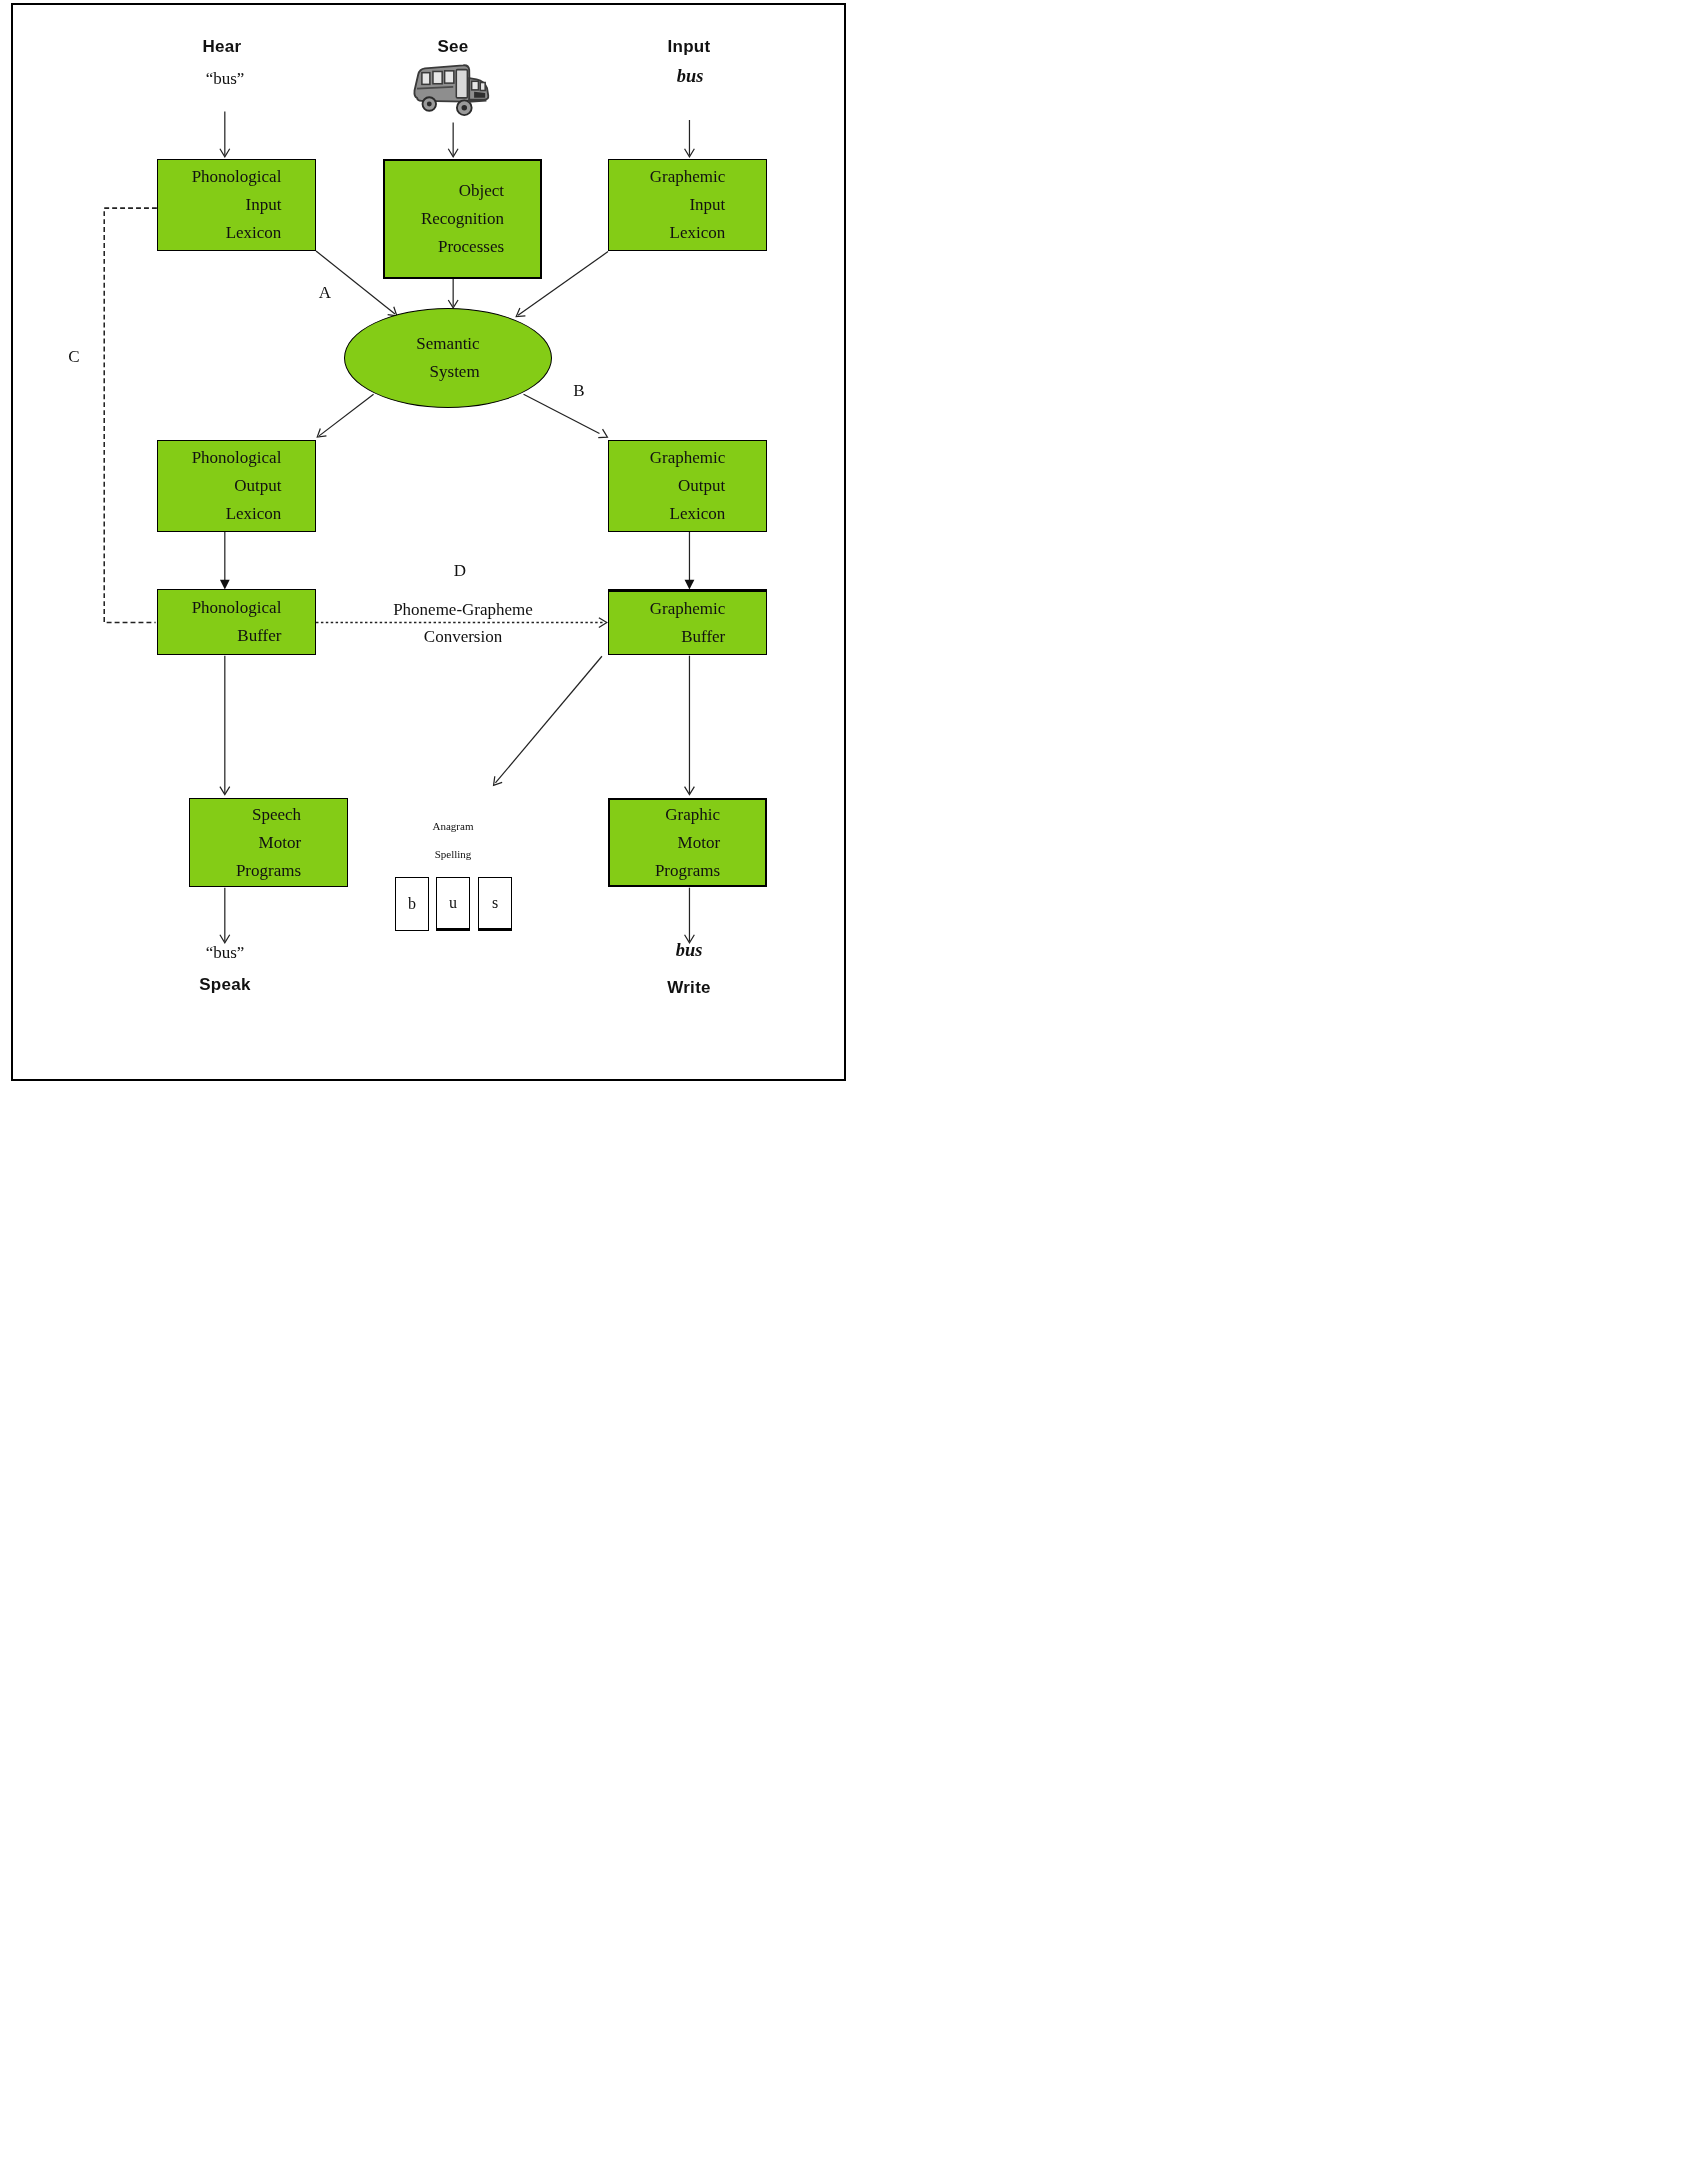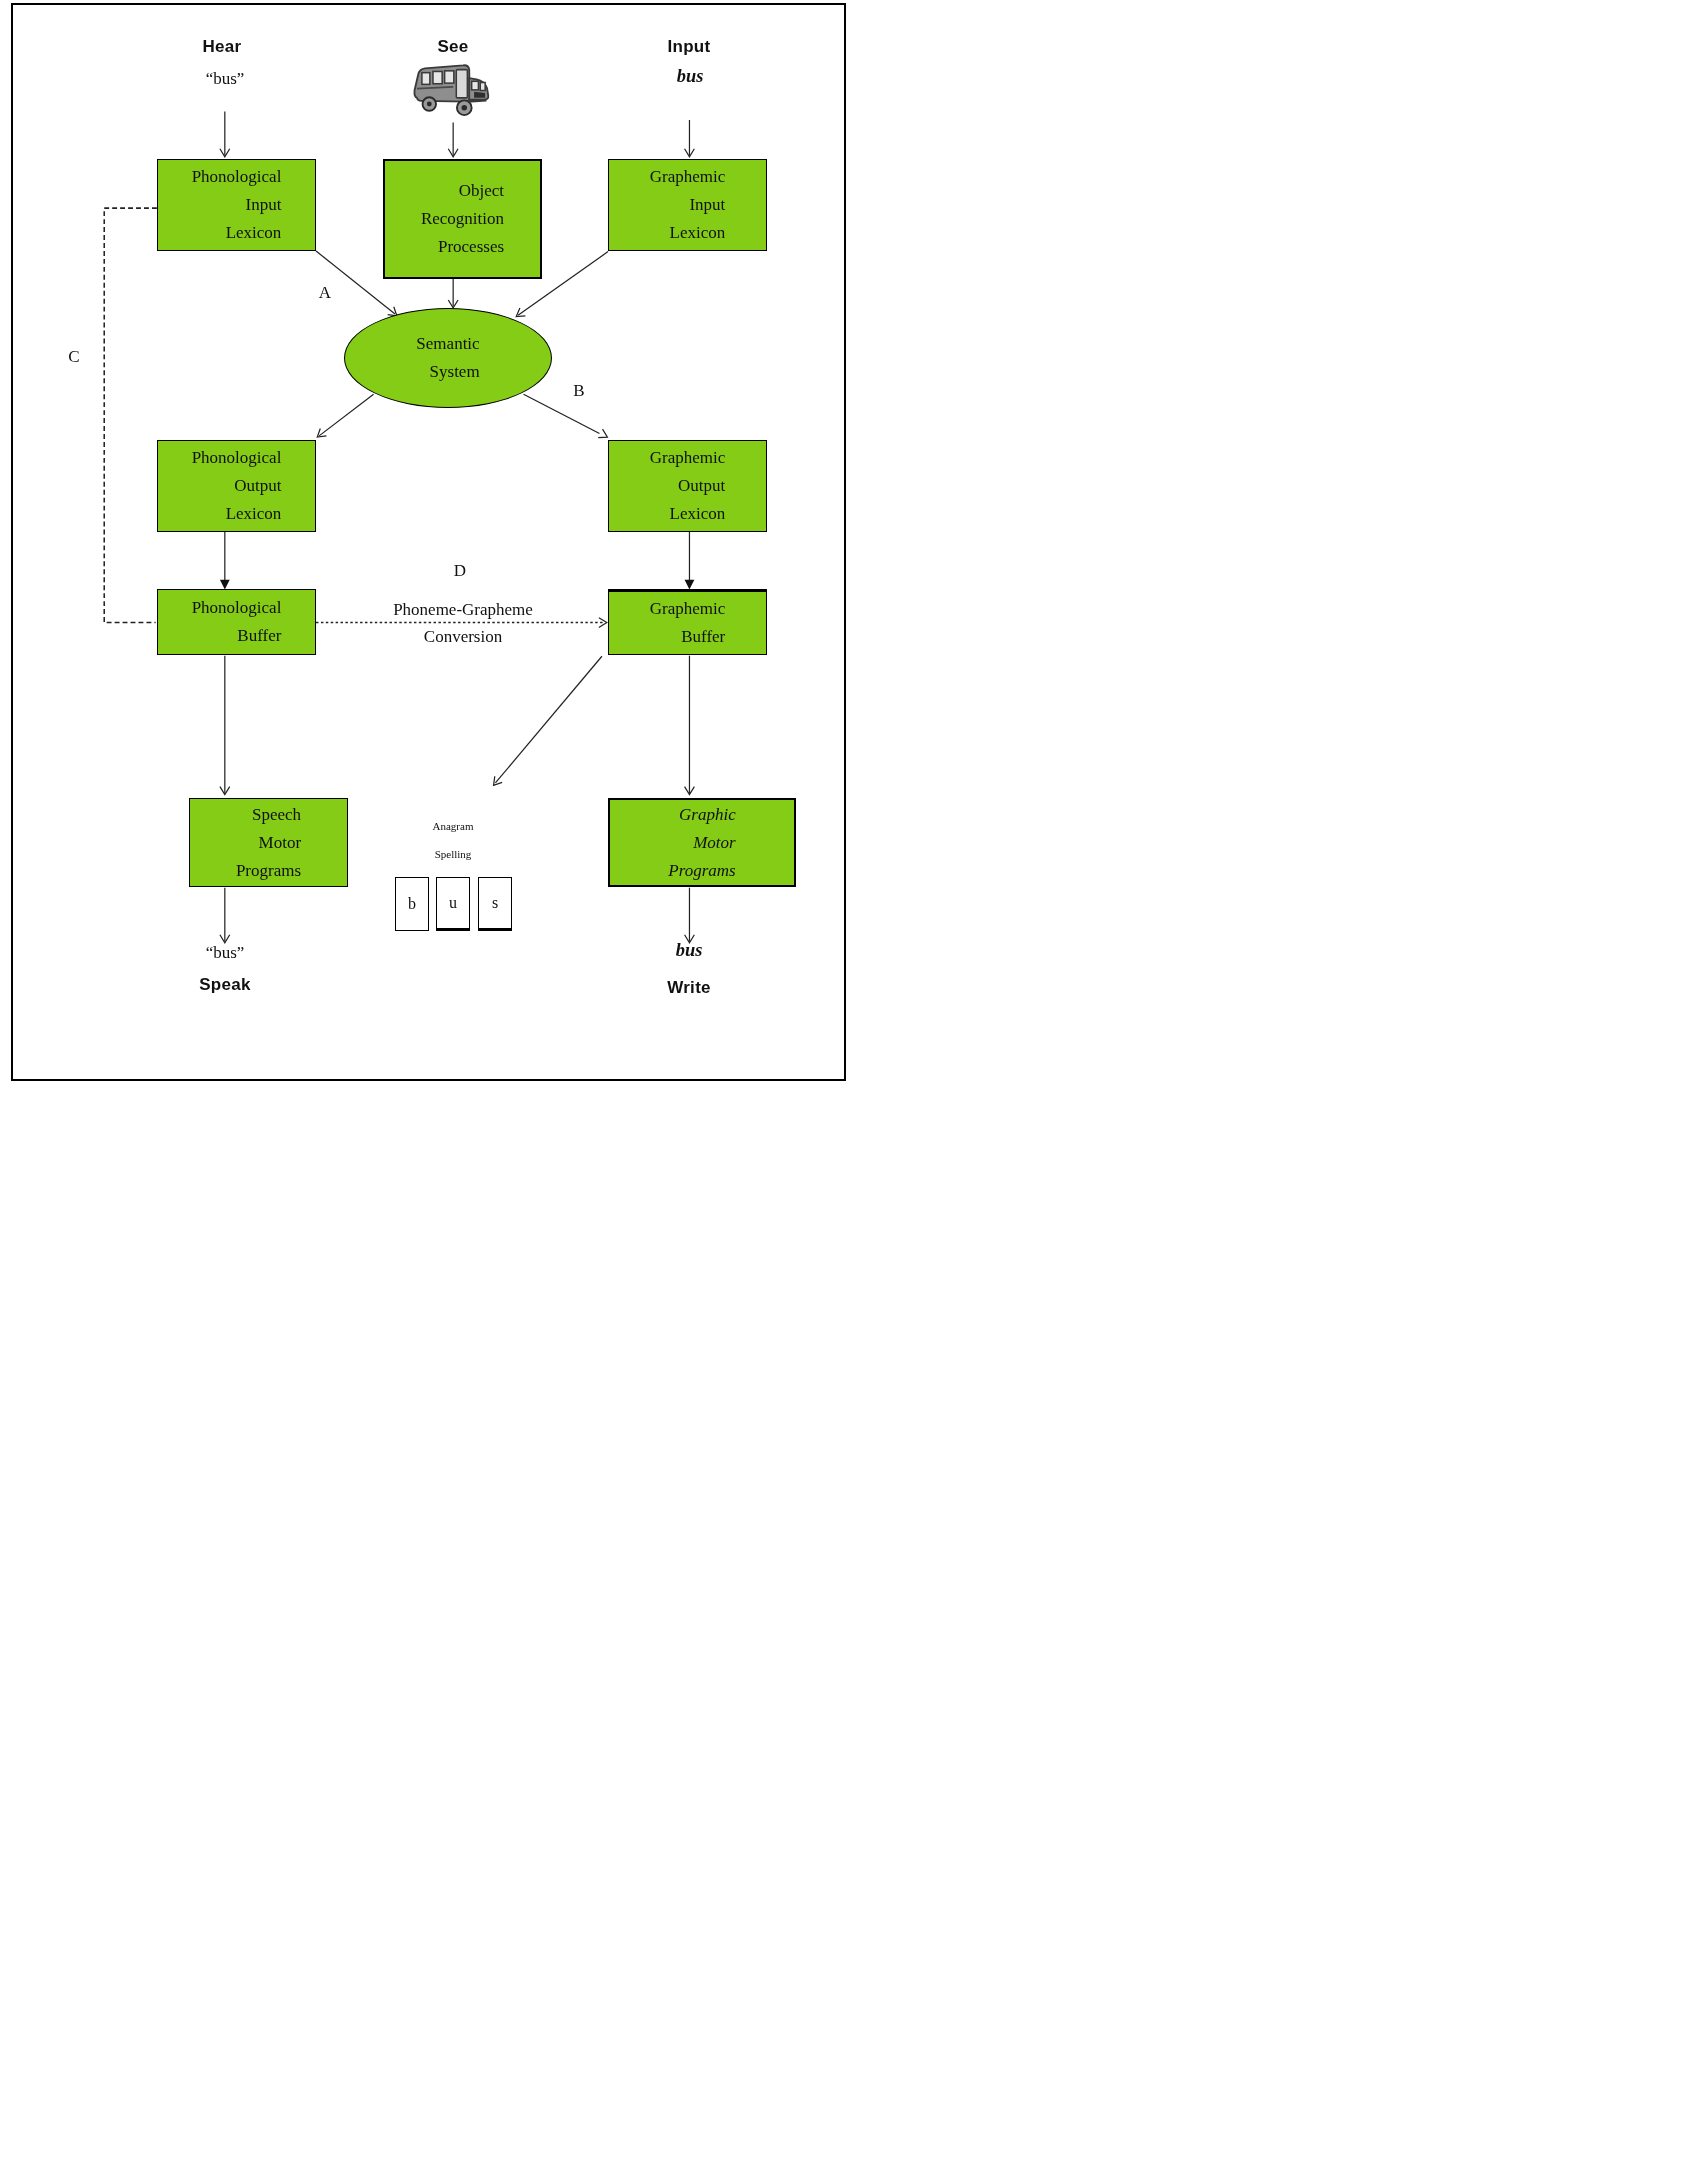--- a/index.html
+++ b/index.html
@@ -223,21 +223,21 @@
 Buffer</div>
   <div class="node buffer-r" style="left:608px;top:589px;width:159px;height:66px;">Graphemic
 Buffer</div>
 
   <div class="lbl lbl-route" style="left:463px;top:596px;">Phoneme-Grapheme
 Conversion</div>
 
   <div class="node" style="left:157px;top:798px;width:159px;height:89px;margin-left:32px;">Speech
 Motor
 Programs</div>
-  <div class="node thick" style="left:608px;top:798px;width:188px;height:89px;font-style:italic;">Graphic
+  <div class="node thick" style="left:608px;top:798px;width:159px;height:89px;">Graphic
 Motor
 Programs</div>
 
   <div class="lbl lbl-anagram" style="left:453px;top:812px;">Anagram
 Spelling</div>
   <div class="tile" style="left:395px;top:877px;">b</div>
   <div class="tile heavy" style="left:436px;top:877px;">u</div>
   <div class="tile heavy" style="left:478px;top:877px;">s</div>
 
   <div class="lbl lbl-serif" style="left:225px;top:943px;">“bus”</div>

